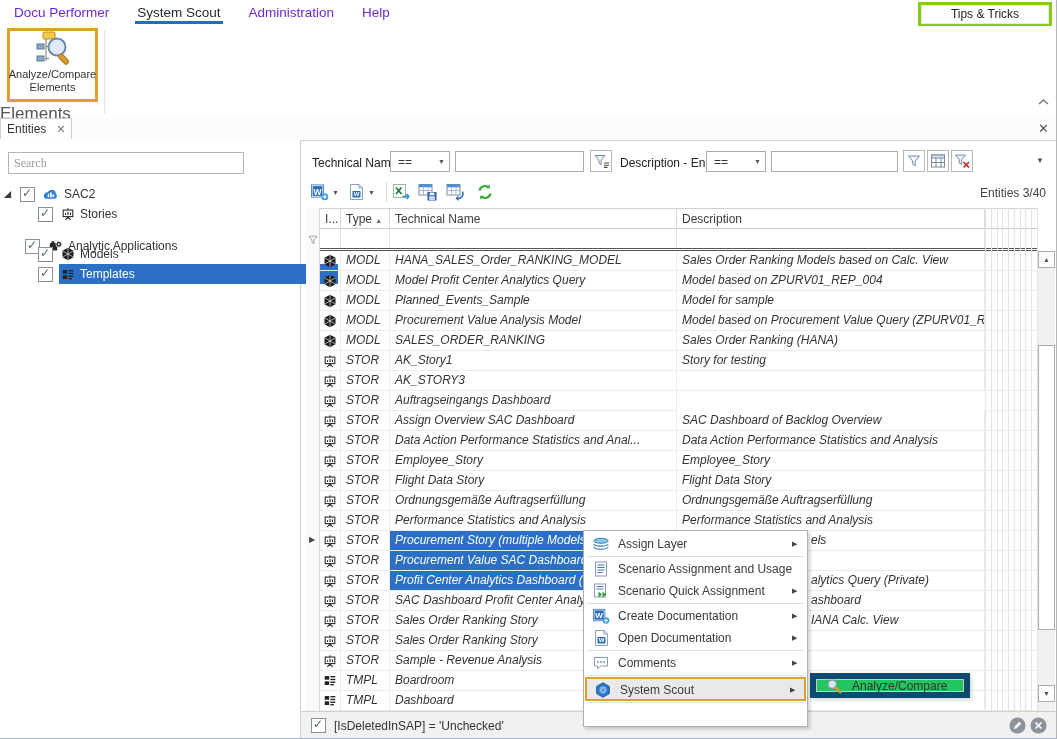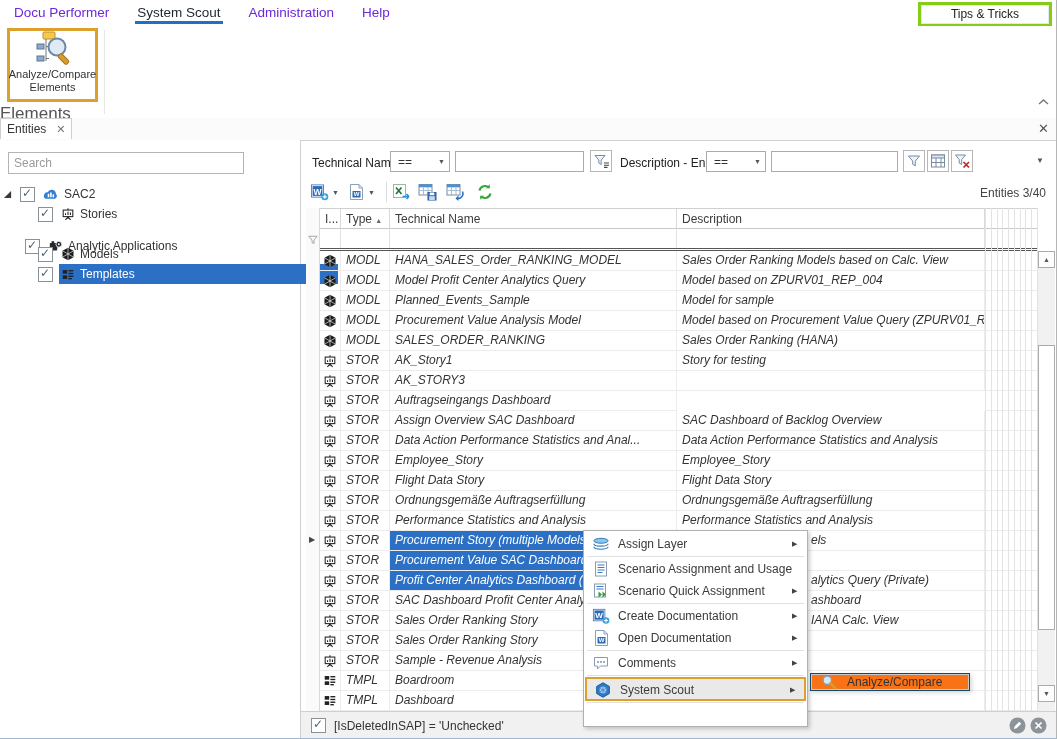--- a/index.html
+++ b/index.html
@@ -26,21 +26,21 @@
   #grp-sep{left:104px;top:4px;width:1px;height:84px;background:#e6e6e6;}
   #ribbon-chevron{right:8px;top:72px;color:#777;}
   
   #tabstrip{left:0;top:118px;width:1057px;height:22px;background:#fbfbfb;border-bottom:1px solid #cfcfcf;}
   #tab-entities{position:absolute;left:0;top:0;width:72px;height:21px;background:#fff;border:1px solid #cfcfcf;border-bottom:none;
                 display:flex;align-items:center;padding:0 6px;box-sizing:border-box;}
   #tab-entities .x{margin-left:10px;color:#777;font-size:11px;}
   #panel-close{position:absolute;right:8px;top:3px;color:#555;font-size:13px;}
   
   #leftpanel{left:0;top:140px;width:301px;height:599px;background:#fff;border-right:1px solid #cfcfcf;box-sizing:border-box;}
-  #search{position:absolute;left:8px;top:12px;width:224px;height:20px;border:1px solid #b4b4b4;padding:0 5px;font-size:12px;color:#333;font-family:Liberation Sans, sans-serif;}
+  #search{position:absolute;left:8px;top:12px;width:224px;height:20px;border:1px solid #b4b4b4;padding:0 5px;font-size:12px;color:#333;font-family:Liberation Serif, serif;}
   #search::placeholder{color:#9b9b9b;}
   #tree{position:absolute;left:0;top:44px;width:300px;height:540px;}
   .tree-row{position:absolute;left:0;width:100%;height:20px;display:flex;align-items:center;}
   .cb{width:13px;height:13px;border:1px solid #8a9097;background:#fff;flex:0 0 13px;position:relative;box-sizing:content-box;}
   .cb.ck::after{content:"✓";position:absolute;left:1px;top:-2px;font-size:12px;color:#4d5f6d;font-weight:bold;}
   .tree-row .lab{margin-left:5px;white-space:nowrap;}
   .tree-row .hl{display:flex;align-items:center;height:100%;flex:1;padding-left:2px;}
   .tree-row .hl.sel{background:#2b70c4;color:#fff;}
   .exp{width:14px;display:flex;justify-content:center;}
   
@@ -79,21 +79,21 @@
   
   #context-menu{left:583px;top:530px;width:225px;height:197px;background:#fff;border:1px solid #b0b0b0;
                 box-shadow:2px 2px 4px rgba(0,0,0,.2);box-sizing:border-box;}
   .mi{position:absolute;left:1px;width:221px;height:22px;display:flex;align-items:center;color:#3a3a3a;}
   .mi .icon{width:18px;margin:0 8px 0 7px;flex:0 0 18px;}
   .mi .ml{flex:1;white-space:nowrap;}
   .mi .arr{width:14px;font-size:8px;color:#444;}
   .msep{position:absolute;left:3px;width:217px;height:1px;background:#e0e0e0;}
   .mhl{position:absolute;left:1px;width:221px;height:24px;border:2px solid #dca12d;background:#e9e9e9;box-sizing:border-box;}
   .mhl .mi{position:absolute;left:0;top:-1px;width:217px;}
-  #submenu{left:810px;top:673px;width:160px;height:18px;border:1px solid #0c4a6e;background:#f97316;box-sizing:border-box;
+  #submenu{left:810px;top:673px;width:160px;height:25px;border:6px solid #0c4a6e;background:#22c55e;box-sizing:border-box;
            box-shadow:2px 2px 4px rgba(0,0,0,.15);}
   #submenu .smi{display:flex;align-items:center;height:100%;border:1px solid #c9c9c9;box-sizing:border-box;}
   #submenu .icon{width:18px;margin:0 9px 0 8px;}
   
   #statusbar{left:301px;top:711px;width:756px;height:28px;background:#f1f1f1;border-top:1px solid #cfcfcf;box-sizing:border-box;
              display:flex;align-items:center;}
   #statusbar .cb{margin-left:10px;}
   #status-text{margin-left:8px;color:#333;}
   #sb-icons{position:absolute;right:10px;top:5px;display:flex;gap:4px;}
 </style>

